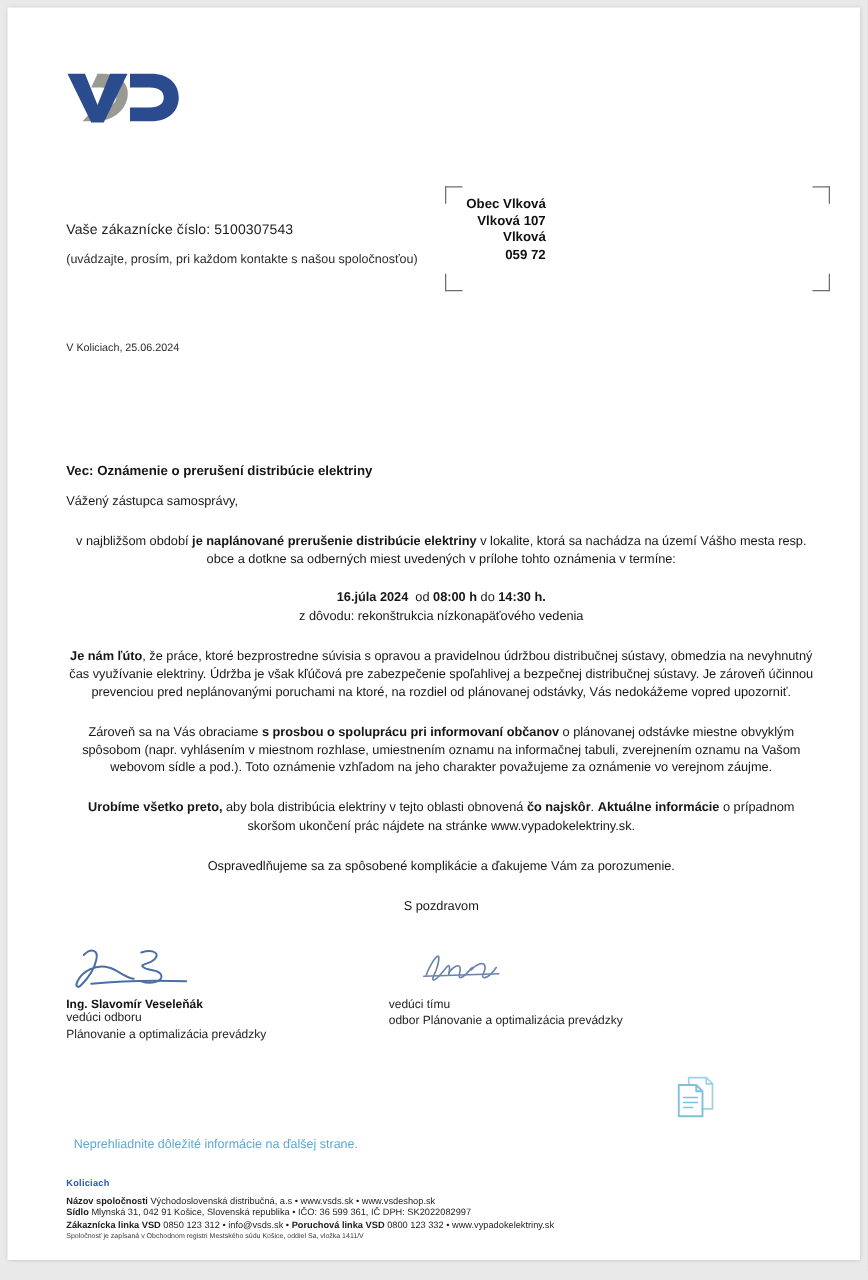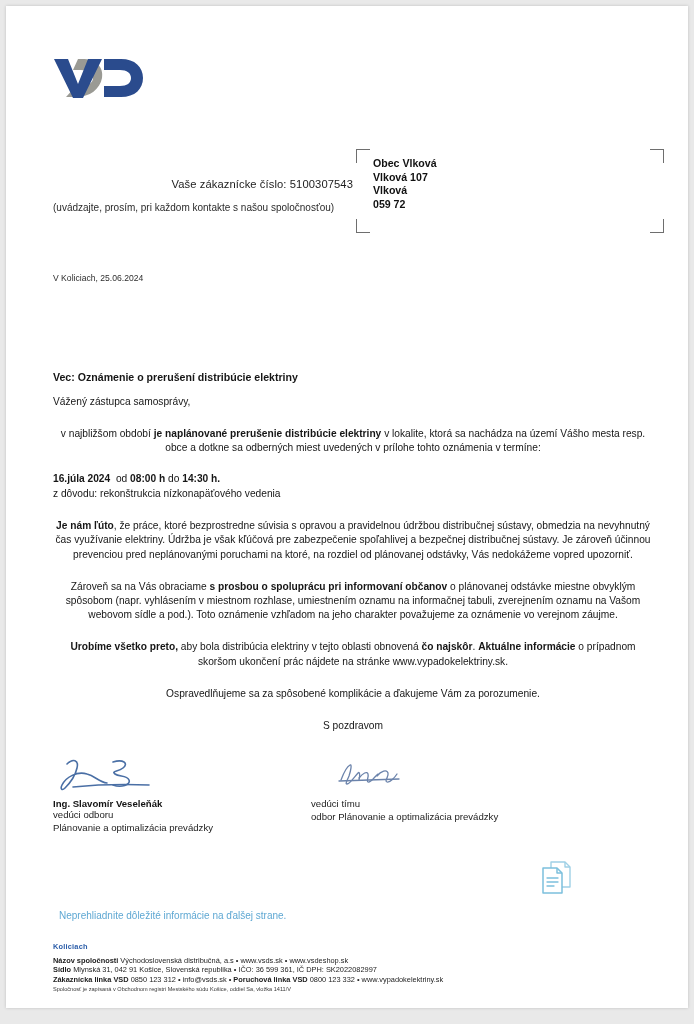--- a/index.html
+++ b/index.html
@@ -41,21 +41,20 @@
     position: absolute;
     left: 47px;
     top: 172px;
     width: 300px;
   }
   .cust-line {
     font-size: 11.2px;
     color: #1c1c1c;
     letter-spacing: .1px;
     white-space: nowrap;
-    text-align: right;
   }
   .cust-note {
     font-size: 10px;
     color: #2b2b2b;
     margin-top: 12px;
     white-space: nowrap;
   }
 
   
   .addr-wrap {
@@ -78,20 +77,21 @@
     position: absolute;
     left: 17px;
     top: 8px;
   }
   .addr-lines div {
     font-size: 10.6px;
     font-weight: bold;
     color: #111;
     line-height: 13.6px;
     white-space: nowrap;
+    text-align: right;
   }
 
   
   .placedate {
     position: absolute;
     left: 47px;
     top: 267px;
     font-size: 8.6px;
     color: #2e2e2e;
     white-space: nowrap;
@@ -117,20 +117,21 @@
   }
   .para {
     font-size: 10.2px;
     line-height: 14.2px;
     margin-top: 18px;
     text-align: center;
   }
   .para b { font-weight: bold; }
   .center-block {
     margin-top: 17px;
+    text-align: center;
     font-size: 10.2px;
     line-height: 14.4px;
   }
   .center-block .l1 { }
   .center-block .l2 { }
 
   
   .sig-row {
     position: absolute;
     left: 47px;

